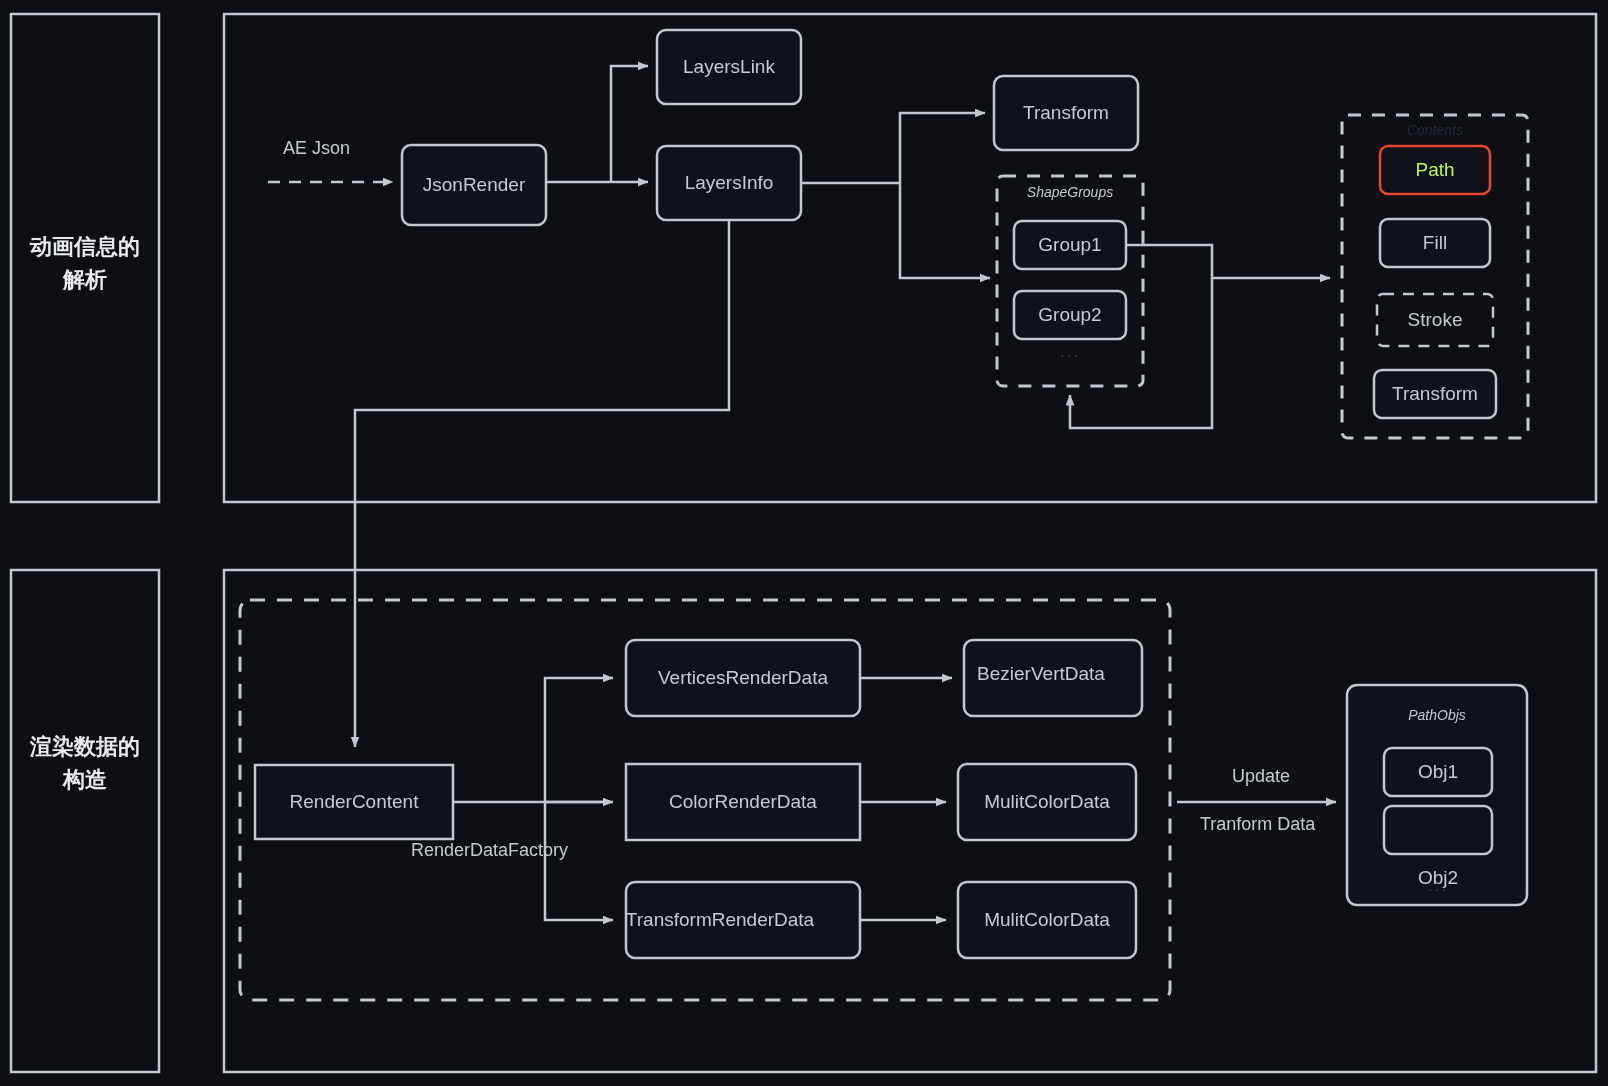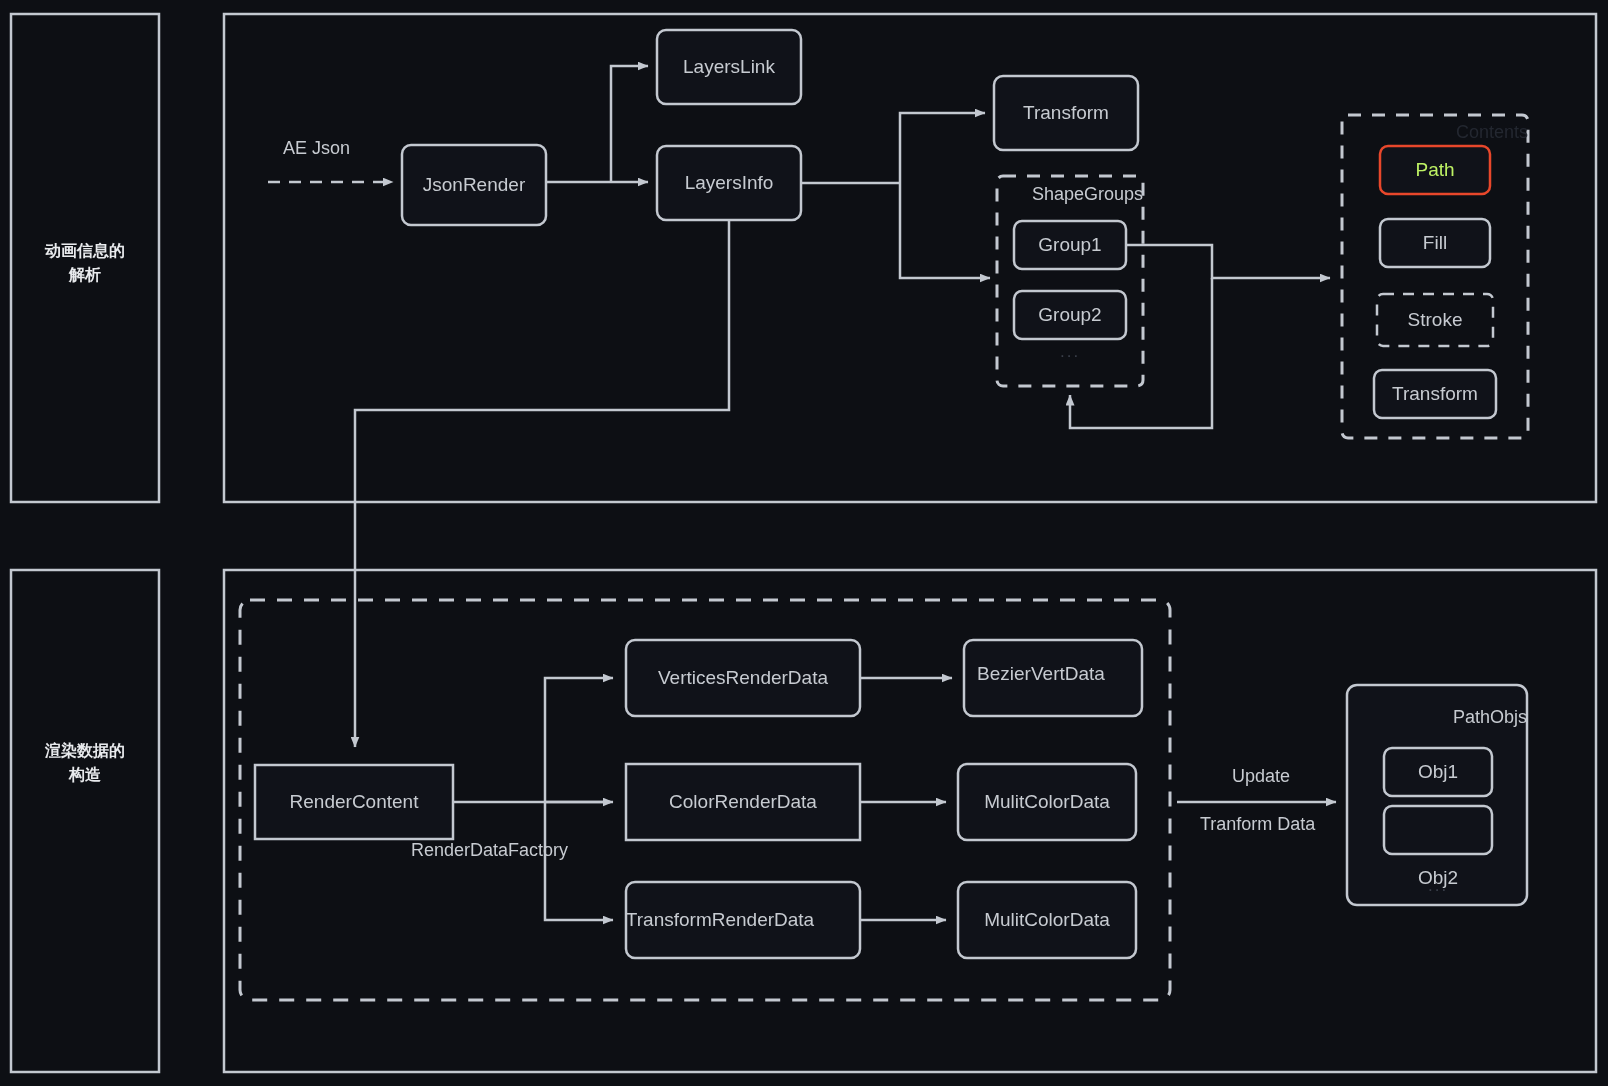--- a/index.html
+++ b/index.html
@@ -2,23 +2,23 @@
 <html><head>
 <meta charset="utf-8">
 <style>
   html,body{margin:0;padding:0;background:#0d0f14;}
   body{width:1608px;height:1086px;overflow:hidden;font-family:"Liberation Sans",sans-serif;}
   #stage{position:relative;width:1608px;height:1086px;background:#0d0f14;}
   svg.canvas{position:absolute;left:0;top:0;width:1608px;height:1086px;}
   .nodeLabel{position:absolute;display:flex;align-items:center;justify-content:center;
     text-align:right;color:#c7cbd1;font-size:19px;line-height:1.25;pointer-events:none;}
   .sideLabel{position:absolute;display:flex;align-items:center;justify-content:center;
-    text-align:center;color:#e8eaed;font-size:16px;font-weight:bold;line-height:1.5;}
+    text-align:center;color:#e8eaed;font-size:22px;font-weight:bold;line-height:1.5;}
   .edgeLabel{position:absolute;color:#c7cbd1;font-size:18px;white-space:nowrap;}
-  .groupTitle{position:absolute;color:#c7cbd1;font-size:18px;white-space:nowrap;text-align:right;}
+  .groupTitle{position:absolute;color:#c7cbd1;font-size:14px;white-space:nowrap;text-align:center;font-style:italic;}
   .groupTitleDim{color:#232730;}
   .ellipsis{position:absolute;color:#3a3f4a;font-size:17px;letter-spacing:2px;}
   .pathLabel{color:#bef264;}
 </style>
 </head>
 <body>
 
 <div id="stage">
 
   <svg class="canvas" viewBox="0 0 1608 1086" xmlns="http://www.w3.org/2000/svg">

